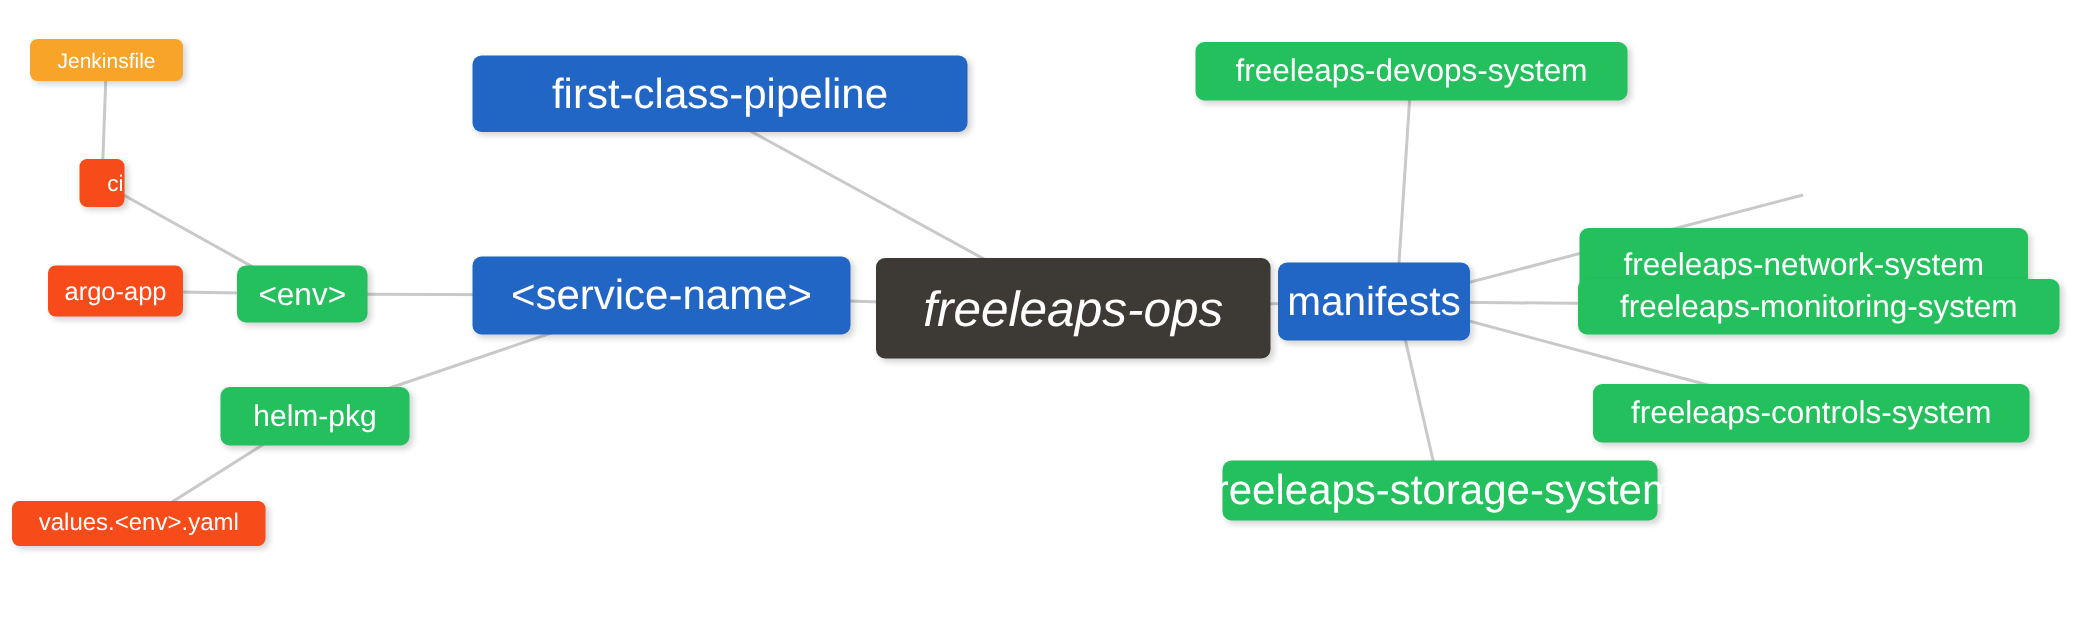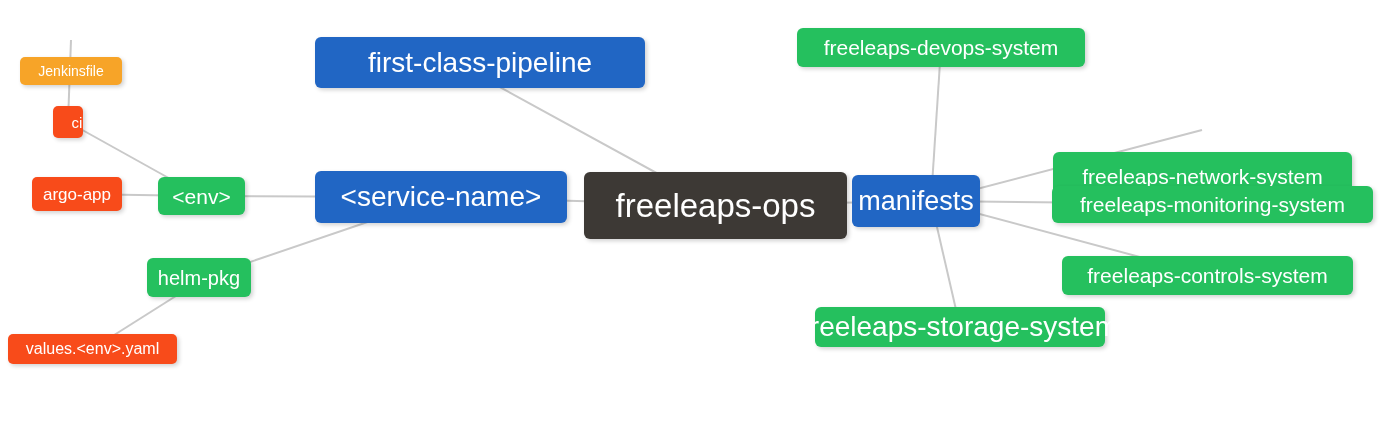--- a/index.html
+++ b/index.html
@@ -30,37 +30,37 @@
     border-radius: 6px;
     box-shadow: 2px 2px 4px rgba(0,0,0,0.18);
     white-space: nowrap;
     cursor: pointer;
     box-sizing: border-box;
     line-height: 1;
   }
   .c-blue   { background: var(--c-blue); }
   .c-green  { background: var(--c-green); }
   .c-red    { background: var(--c-red); }
-  .c-orange { background: var(--c-orange); margin-top: 31px; }
+  .c-orange { background: var(--c-orange); }
   .c-dark   { background: var(--c-dark); }
 
   .n-jenkinsfile { left: 20px;   top: 26px;  width: 102px; height: 28px; font-size: 14px; border-radius: 5px; }
   .n-ci          { left: 53px;   top: 106px; width: 30px;  height: 32px; font-size: 15px; border-radius: 5px; padding-left: 18px; }
   .n-argo-app    { left: 32px;   top: 177px; width: 90px;  height: 34px; font-size: 17px; border-radius: 5px; }
   .n-env         { left: 158px;  top: 177px; width: 87px;  height: 38px; font-size: 21px; }
   .n-service     { left: 315px;  top: 171px; width: 252px; height: 52px; font-size: 28px; }
   .n-fcp         { left: 315px;  top: 37px;  width: 330px; height: 51px; font-size: 28px; }
-  .n-ops         { left: 584px;  top: 172px; width: 263px; height: 67px; font-size: 33px; }
+  .n-ops         { left: 584px;  top: 172px; width: 263px; height: 67px; font-size: 33px; font-style: italic; }
   .n-manifests   { left: 852px;  top: 175px; width: 128px; height: 52px; font-size: 27px; }
   .n-devops      { left: 797px;  top: 28px;  width: 288px; height: 39px; font-size: 21px; }
   .n-network     { left: 1053px; top: 112px; width: 299px; height: 48px; font-size: 21px; margin-top: 40px; }
   .n-monitoring  { left: 1052px; top: 186px; width: 321px; height: 37px; font-size: 21px; }
   .n-controls    { left: 1062px; top: 256px; width: 291px; height: 39px; font-size: 21px; }
   .n-storage     { left: 815px;  top: 307px; width: 290px; height: 40px; font-size: 28px; }
-  .n-helm        { left: 147px;  top: 258px; width: 104px; height: 39px; font-size: 20px; }
+  .n-helm        { left: 147px;  top: 258px; width: 126px; height: 39px; font-size: 20px; }
   .n-values      { left: 8px;    top: 334px; width: 169px; height: 30px; font-size: 16px; border-radius: 5px; }
 </style>
 </head>
 <body>
 
 <div class="canvas">
 
   <svg class="edges" viewBox="0 0 1390 421" xmlns="http://www.w3.org/2000/svg">
     <line x1="71" y1="40" x2="68" y2="122"></line>
     <line x1="68" y1="122" x2="201" y2="196"></line>

